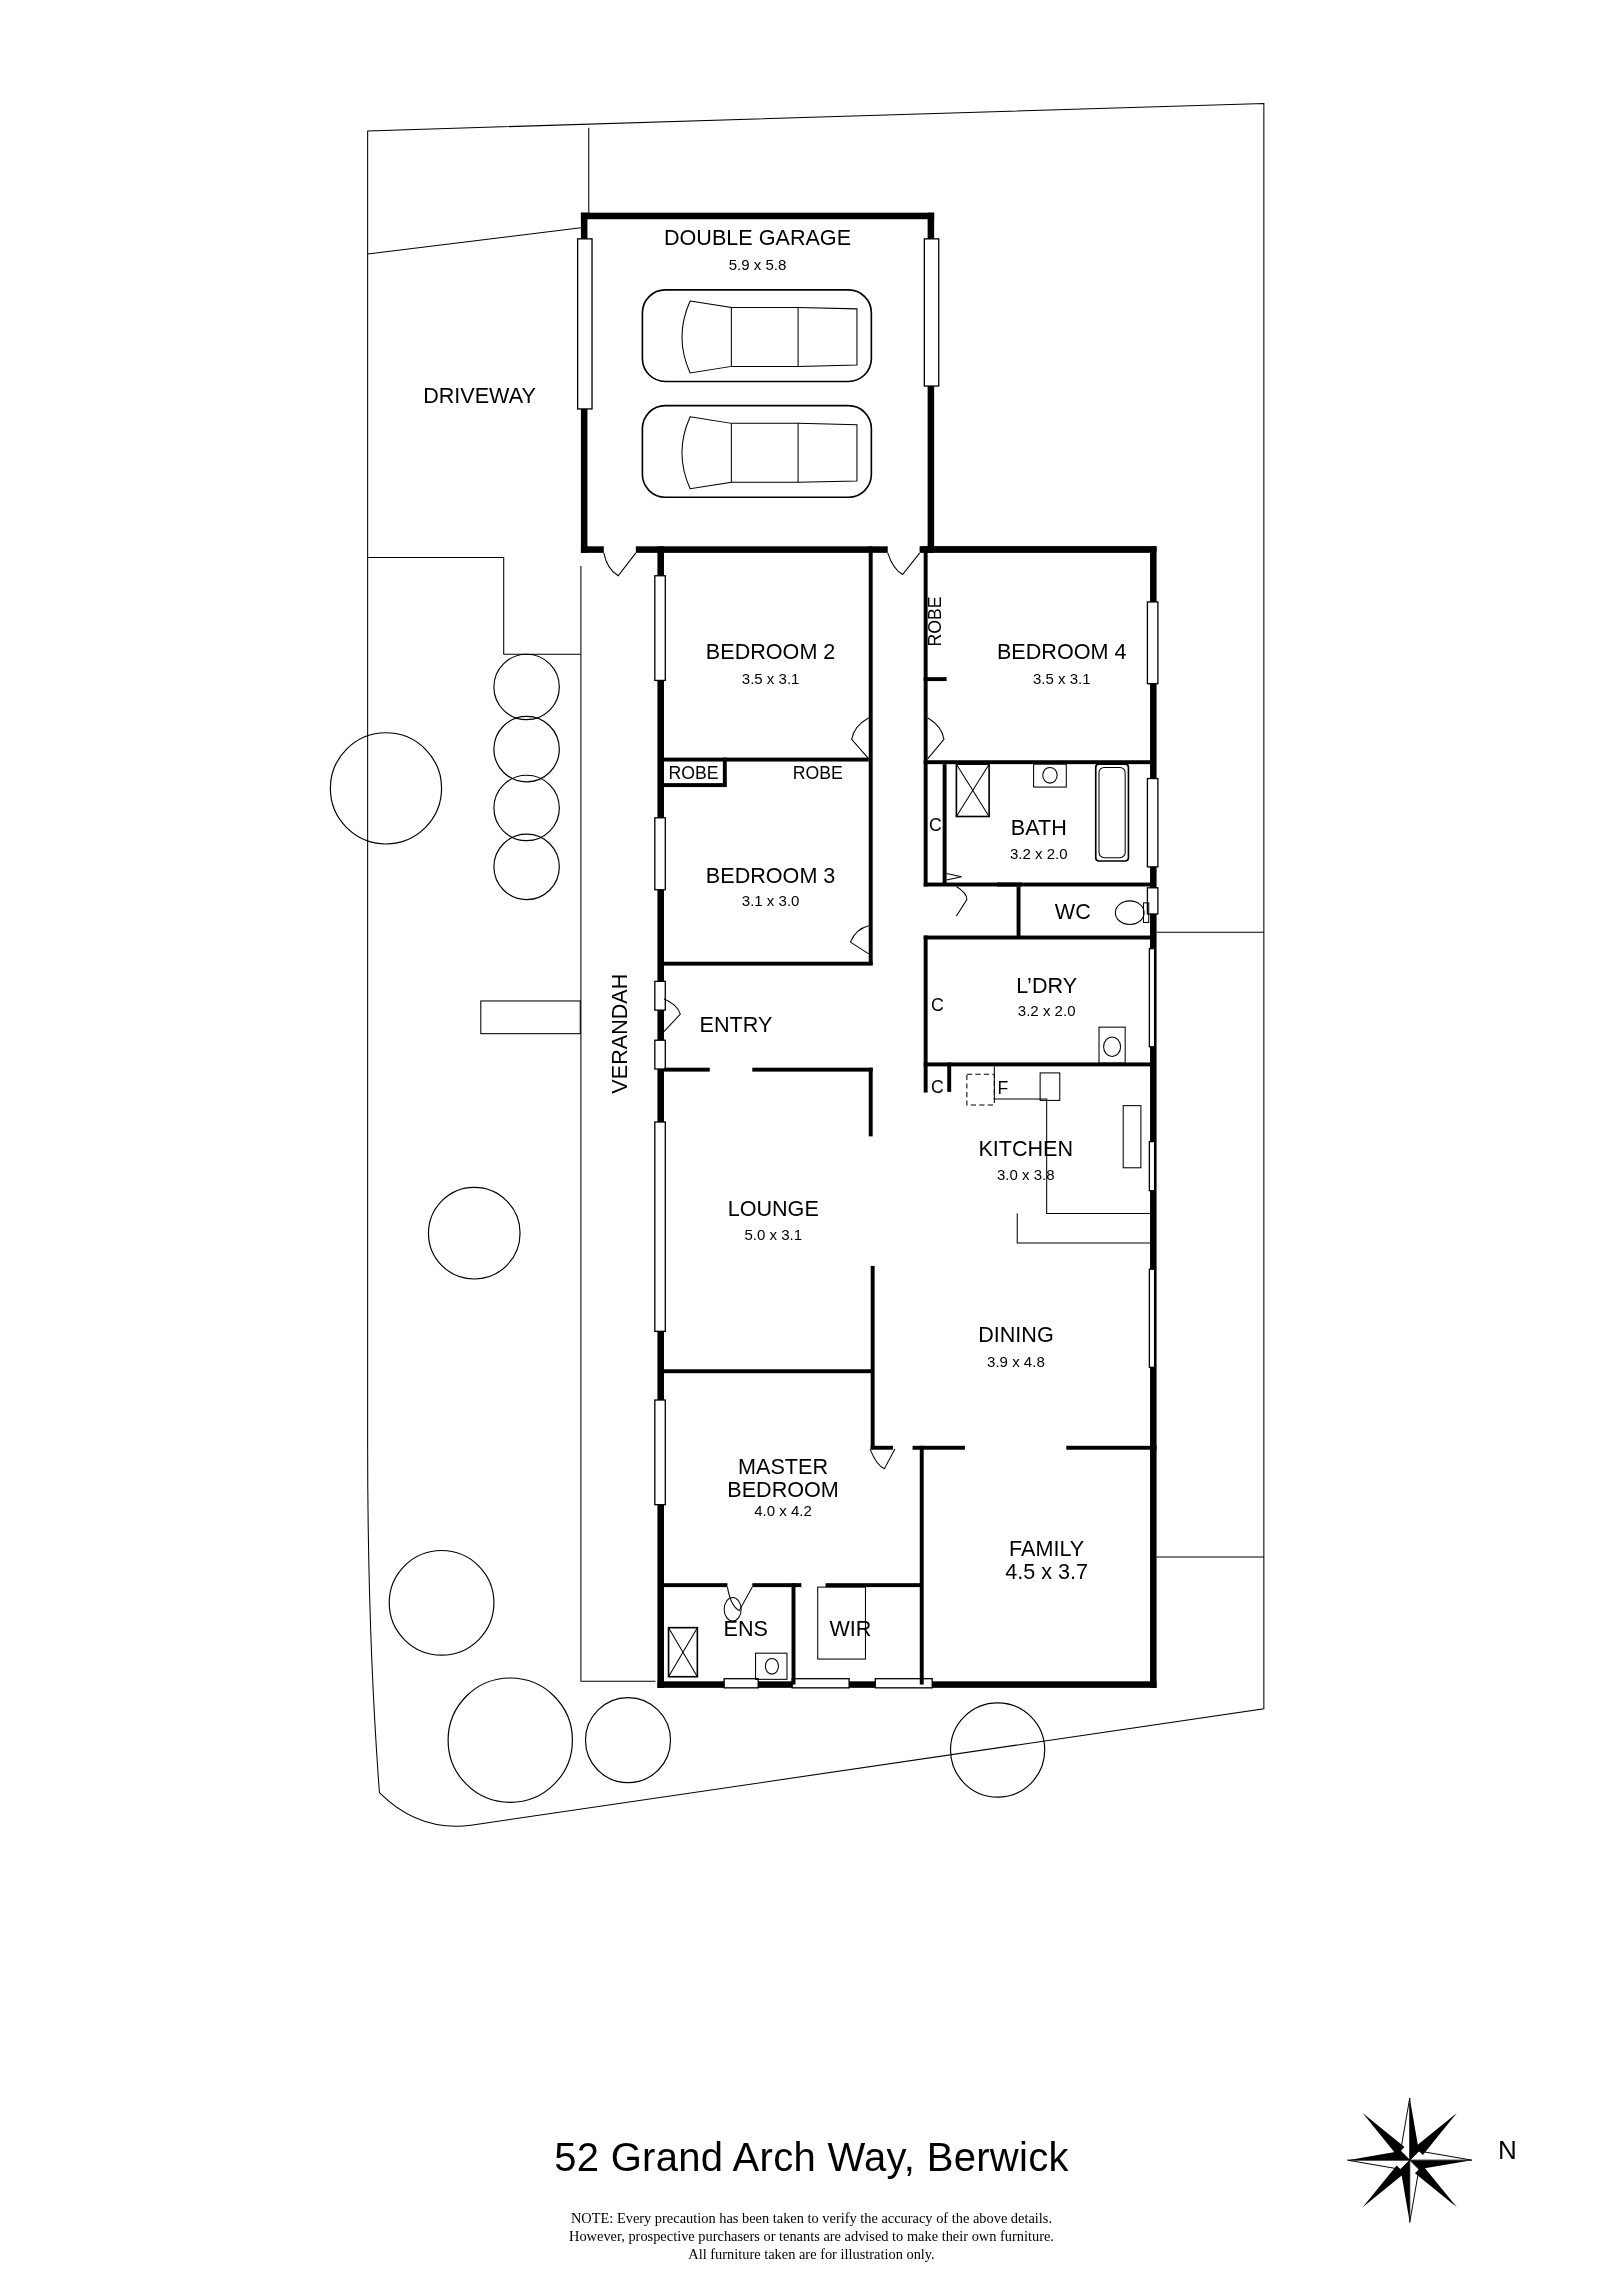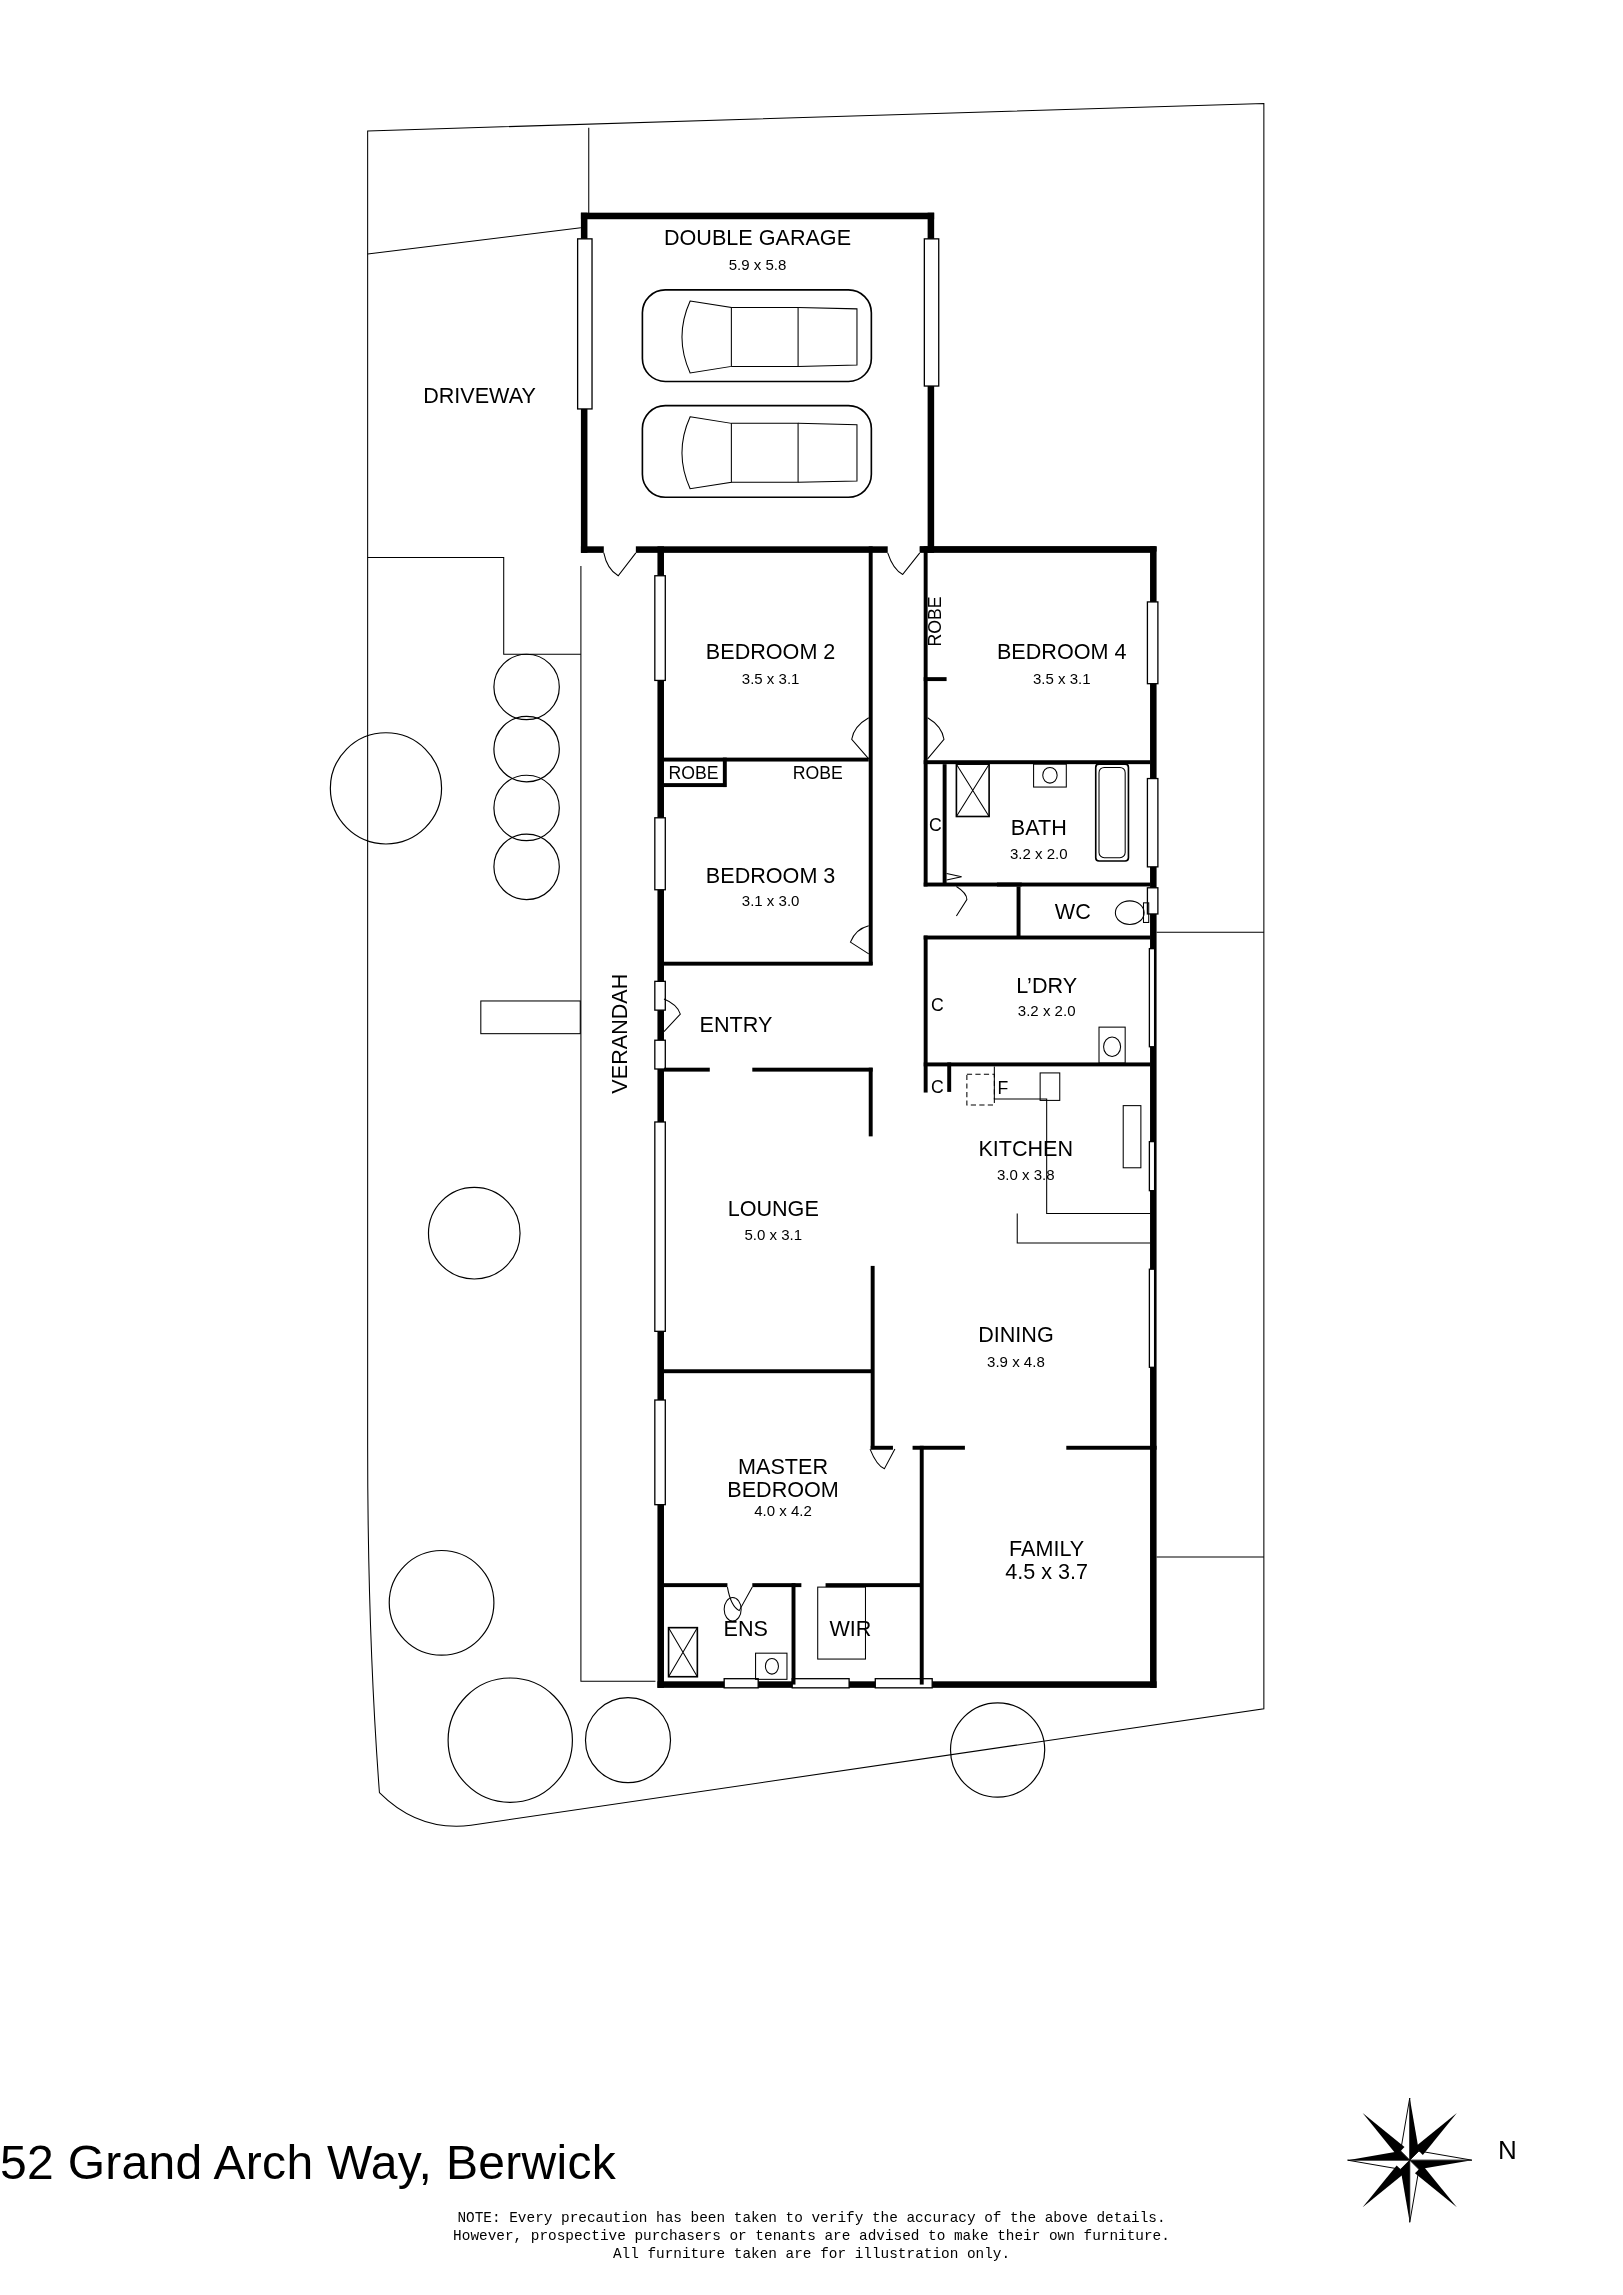--- a/index.html
+++ b/index.html
@@ -7,22 +7,22 @@
   #plan { position:absolute; left:0; top:0; width:1623px; height:2295px; }
   .wall { fill:#000; }
   .thin { fill:none; stroke:#000; stroke-width:2.5; }
   .hair { fill:none; stroke:#000; stroke-width:1.6; }
   .win { fill:#fff; stroke:#000; stroke-width:2; }
   .lbl { font-family:"Liberation Sans", sans-serif; fill:#000; text-anchor:middle; }
   .room { font-size:33px; }
   .dim { font-size:23px; }
   .small { font-size:27px; }
   .tree { fill:none; stroke:#000; stroke-width:1.8; }
-  .title { position:absolute; left:0; width:1623px; top:2135px; font-size:48px; letter-spacing:0.3px; font-family:"Liberation Sans", sans-serif; }
-  .note { position:absolute; left:0; width:1623px; text-align:center; font-size:14.4px; line-height:17px; font-family:Liberation Mono, monospace; }
+  .title { position:absolute; left:0; width:1623px; top:2135px; text-align:center; font-size:40px; letter-spacing:0.3px; font-family:"Liberation Sans", sans-serif; }
+  .note { position:absolute; left:0; width:1623px; text-align:center; font-size:14.4px; line-height:17px; font-family:Liberation Serif, serif; }
   .north { position:absolute; left:1498px; top:2135px; font-size:26px; font-family:"Liberation Sans", sans-serif; }
 </style>
 </head>
 <body>
 
 <svg id="plan" viewBox="0 0 2481 3508" xmlns="http://www.w3.org/2000/svg">
 
   <g>
     <path class="hair" d="M562 200 L1932 158 L1932 2612 L720 2790 Q640 2800 580 2740 Q562 2500 562 2210 Z"></path>
     <path class="hair" d="M900 195 L900 330"></path>

